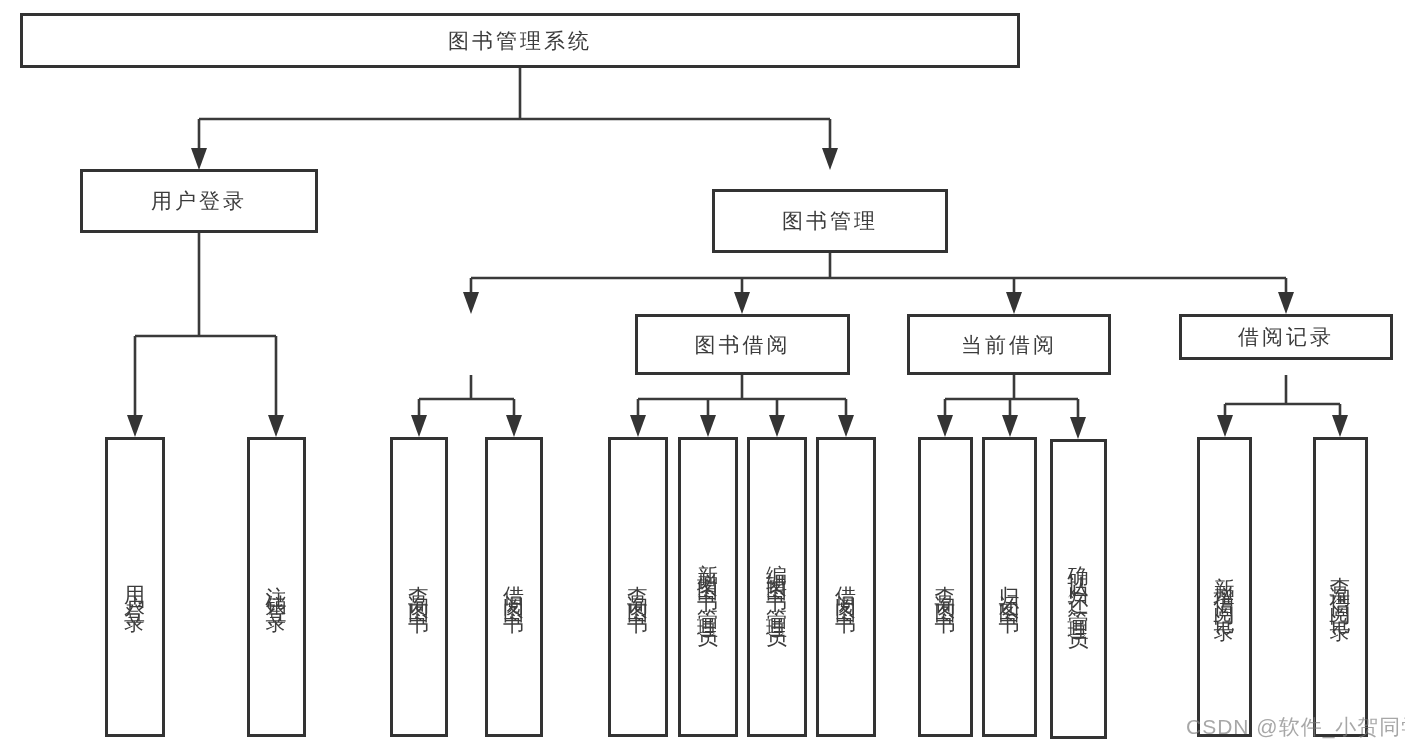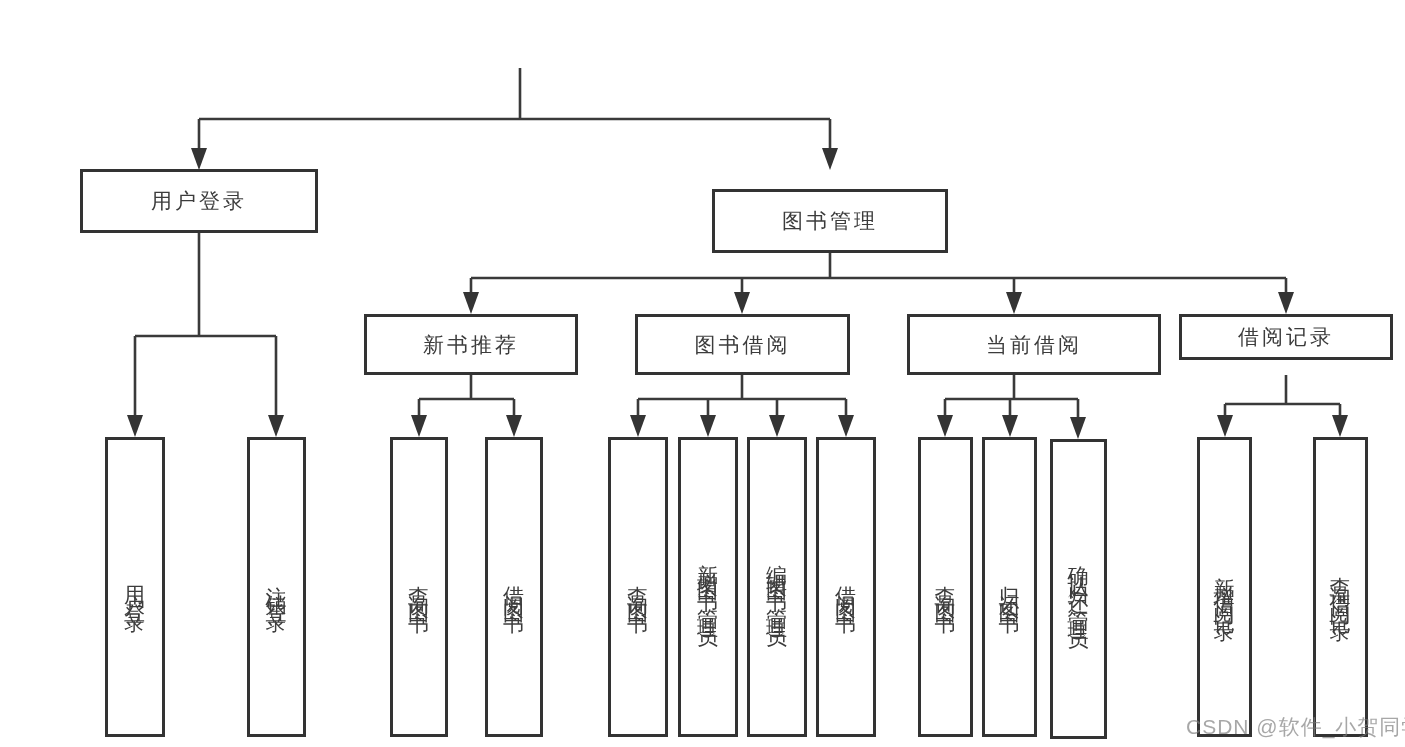--- a/index.html
+++ b/index.html
@@ -54,21 +54,21 @@
     letter-spacing: 9px;
     line-height: 1;
     white-space: nowrap;
   }
   
   .n-root        { left: 20px;   top: 13px;  width: 1000px; height: 55px; }
   .n-user-login  { left: 80px;   top: 169px; width: 238px;  height: 64px; }
   .n-book-mgmt   { left: 712px;  top: 169px; width: 236px;  height: 64px; margin-top: 20px; }
   .n-new-book    { left: 364px;  top: 314px; width: 214px;  height: 61px; }
   .n-book-borrow { left: 635px;  top: 314px; width: 215px;  height: 61px; align-items: center; }
-  .n-cur-borrow  { left: 907px;  top: 314px; width: 254px;  height: 61px; }
+  .n-cur-borrow  { left: 907px;  top: 314px; width: 204px;  height: 61px; }
   .n-records     { left: 1179px; top: 314px; width: 214px;  height: 46px; }
 
   .lf-user-login { left: 105px;  top: 437px; width: 60px; height: 300px; }
   .lf-logout     { left: 247px;  top: 437px; width: 59px; height: 300px; }
   .lf-nb-query   { left: 390px;  top: 437px; width: 58px; height: 300px; }
   .lf-nb-borrow  { left: 485px;  top: 437px; width: 58px; height: 300px; }
   .lf-bb-query   { left: 608px;  top: 437px; width: 60px; height: 300px; }
   .lf-bb-add     { left: 678px;  top: 437px; width: 60px; height: 300px; }
   .lf-bb-edit    { left: 747px;  top: 437px; width: 60px; height: 300px; }
   .lf-bb-borrow  { left: 816px;  top: 437px; width: 60px; height: 300px; }
@@ -137,31 +137,31 @@
       <polygon points="1070,417 1086,417 1078,439"></polygon>
     </g>
 
     <g>
       <path d="M1286 375 V404 M1225 404 H1340 M1225 404 V416 M1340 404 V416"></path>
       <polygon points="1217,415 1233,415 1225,437"></polygon>
       <polygon points="1332,415 1348,415 1340,437"></polygon>
     </g>
   </svg>
 
+  <div class="node h-node n-root">
+    <span>图书管理系统</span>
+  </div>
 
   <div class="node h-node n-user-login">
     <span>用户登录</span>
   </div>
   <div class="node h-node n-book-mgmt">
     <span>图书管理</span>
   </div>
 
-  <div class="node h-node n-new-book">
-    <span>新书推荐</span>
-  </div>
   <div class="node h-node n-book-borrow">
     <span>图书借阅</span>
   </div>
   <div class="node h-node n-cur-borrow">
     <span>当前借阅</span>
   </div>
   <div class="node h-node n-records">
     <span>借阅记录</span>
   </div>
 

